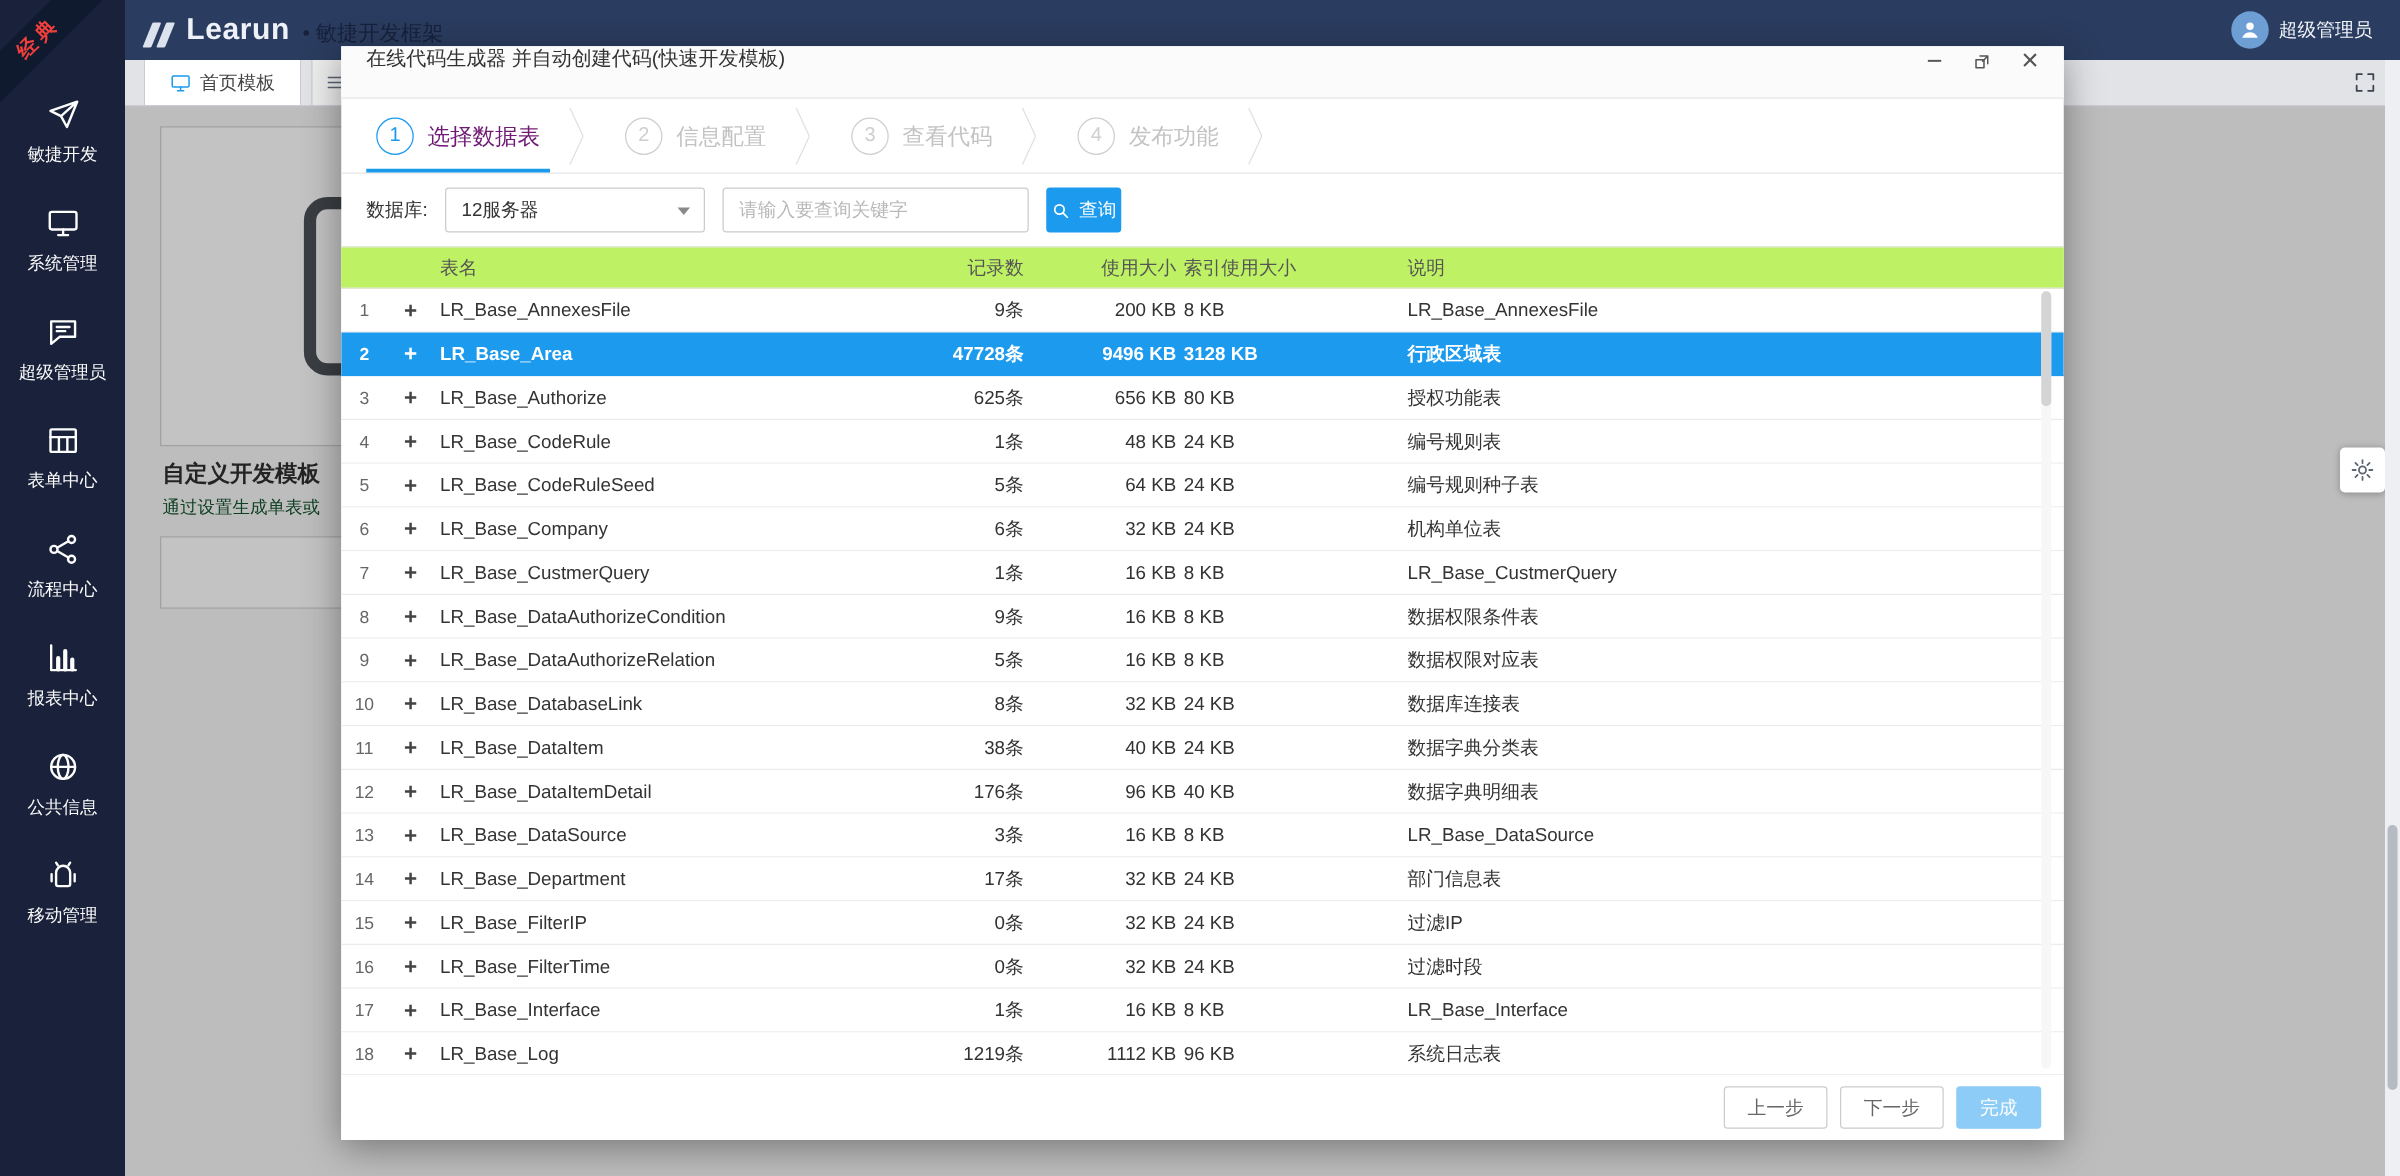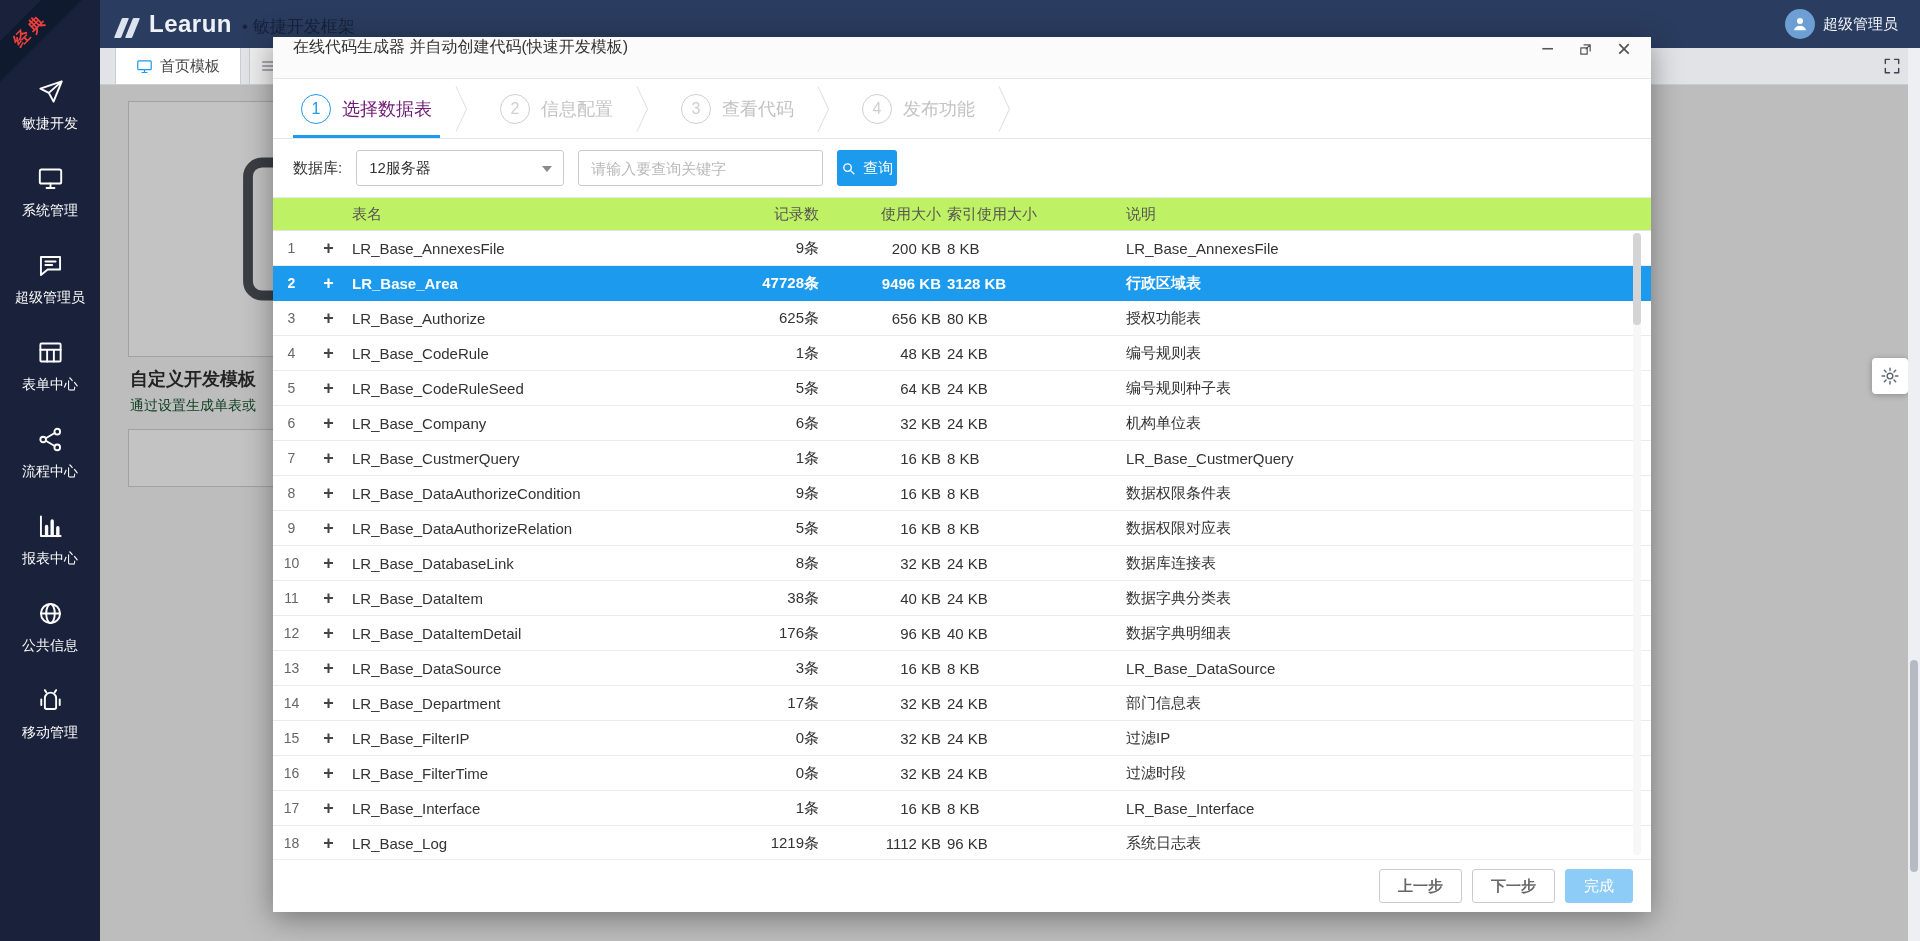--- a/index.html
+++ b/index.html
@@ -100,21 +100,21 @@
   .c-count { width:86px; flex:none; text-align:right; padding-right:6px; }
   .c-size { width:122px; flex:none; text-align:right; padding-right:6px; }
   .c-index { width:135px; flex:none; padding-right:6px; }
   .c-desc { flex:1; padding-left:44px; white-space:nowrap; overflow:hidden; }
 
   .m-scroll { position:absolute; right:10px; top:2px; bottom:4px; width:8px; background:#f7f7f7; border-radius:4px; }
   .m-thumb { position:absolute; left:0; top:0; width:8px; height:92px; background:#d4d4d4; border-radius:4px; cursor:pointer; }
 
   .m-footer { height:53px; flex:none; display:flex; align-items:center; justify-content:flex-end; gap:10px; padding-right:18px; border-top:1px solid #ededed; background:#fff; }
   .btn { height:34px; padding:0 18px; border-radius:3px; font-size:15px; cursor:pointer; font-family:inherit; }
-  .btn.plain { background:#fff; border:1px solid #ccc; color:#666;font-weight:bold; }
+  .btn.plain { background:#fff; border:1px solid #ccc; color:#666; }
   .btn.finish { background:#8dccf6; border:1px solid #8dccf6; color:#fff; }
 </style>
 </head>
 <body>
 
 <div>
 
   <div class="header">
     <div class="brand">
       <span class="brand-icon">

